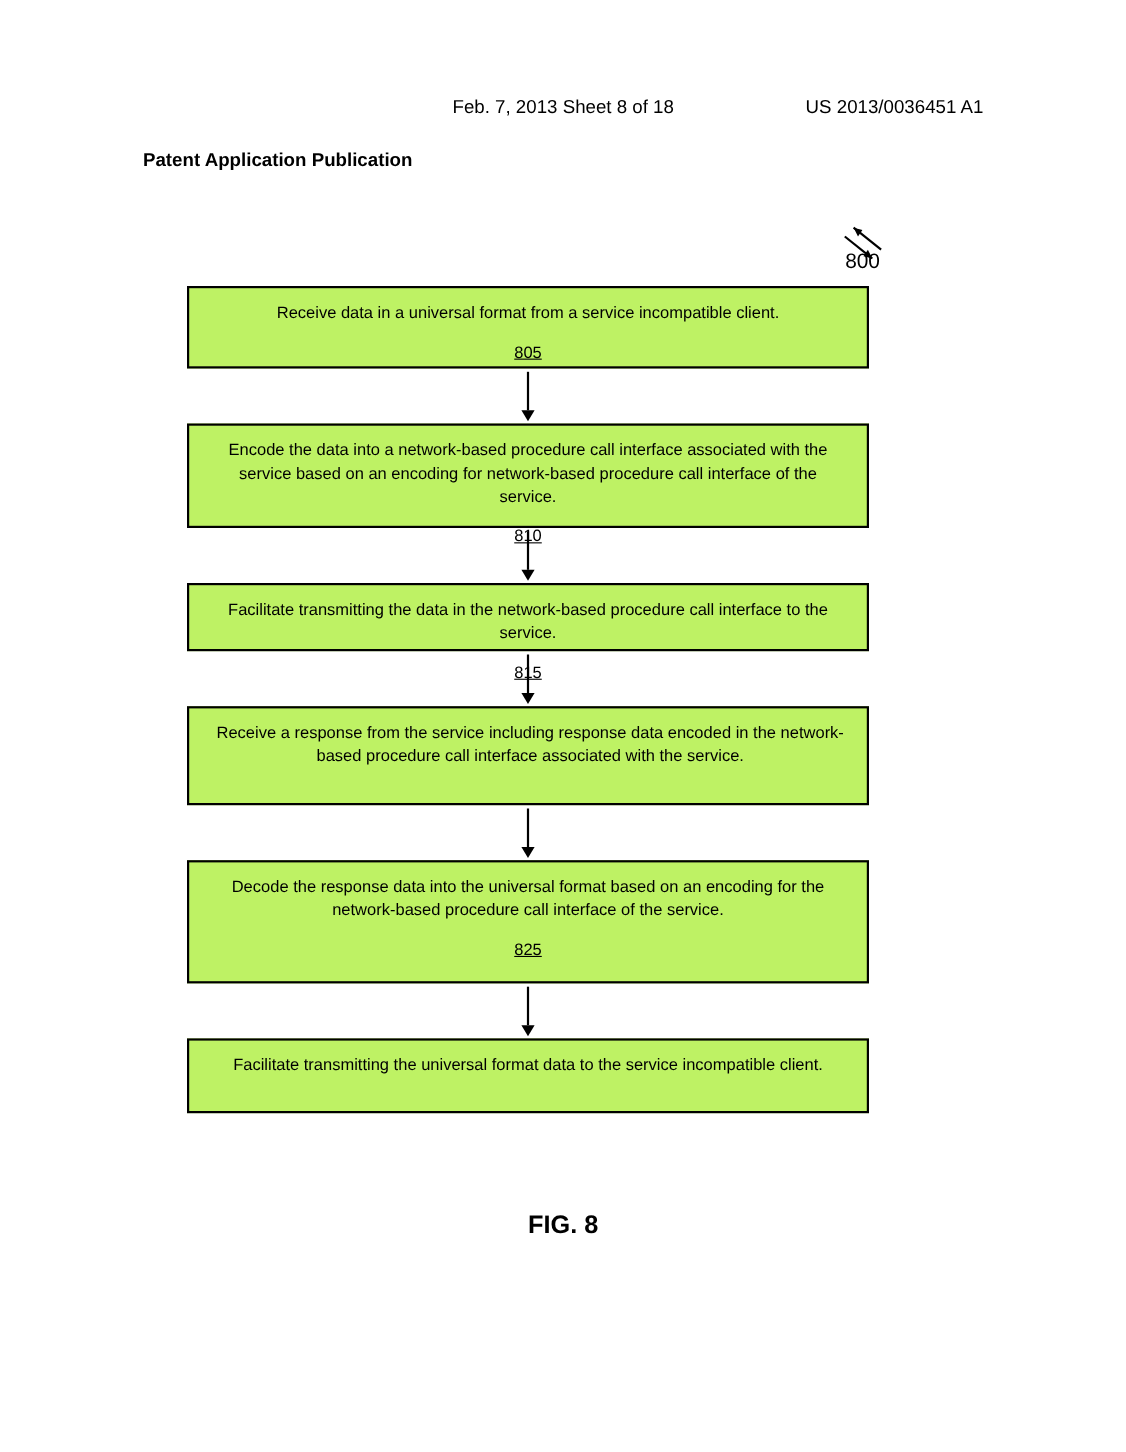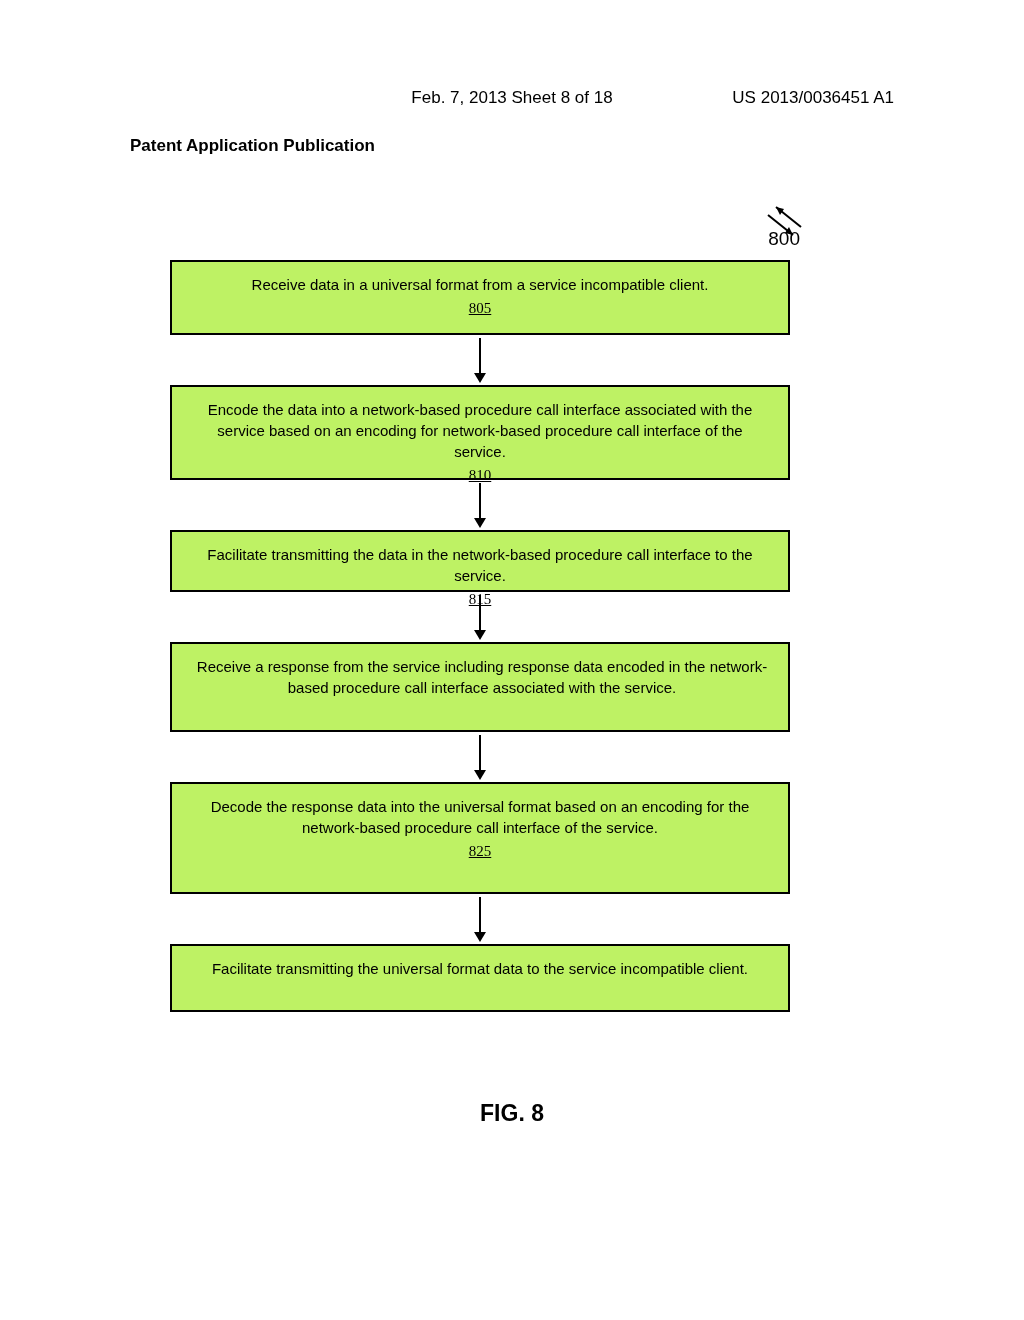--- a/index.html
+++ b/index.html
@@ -58,22 +58,21 @@
       border: 2px solid #000000;
       padding: 12px 20px;
       text-align: center;
       background: #bef264;
       font-size: 15px;
       line-height: 1.4;
     }
     .box-number {
       text-decoration: underline;
       display: block;
-      margin-top: 3px;
-      font-family: Liberation Serif, serif;
+      margin-top: 15px;
     }
     .arrow-down {
       display: flex;
       flex-direction: column;
       align-items: center;
       height: 50px;
       justify-content: center;
     }
     .arrow-line {
       width: 2px;

